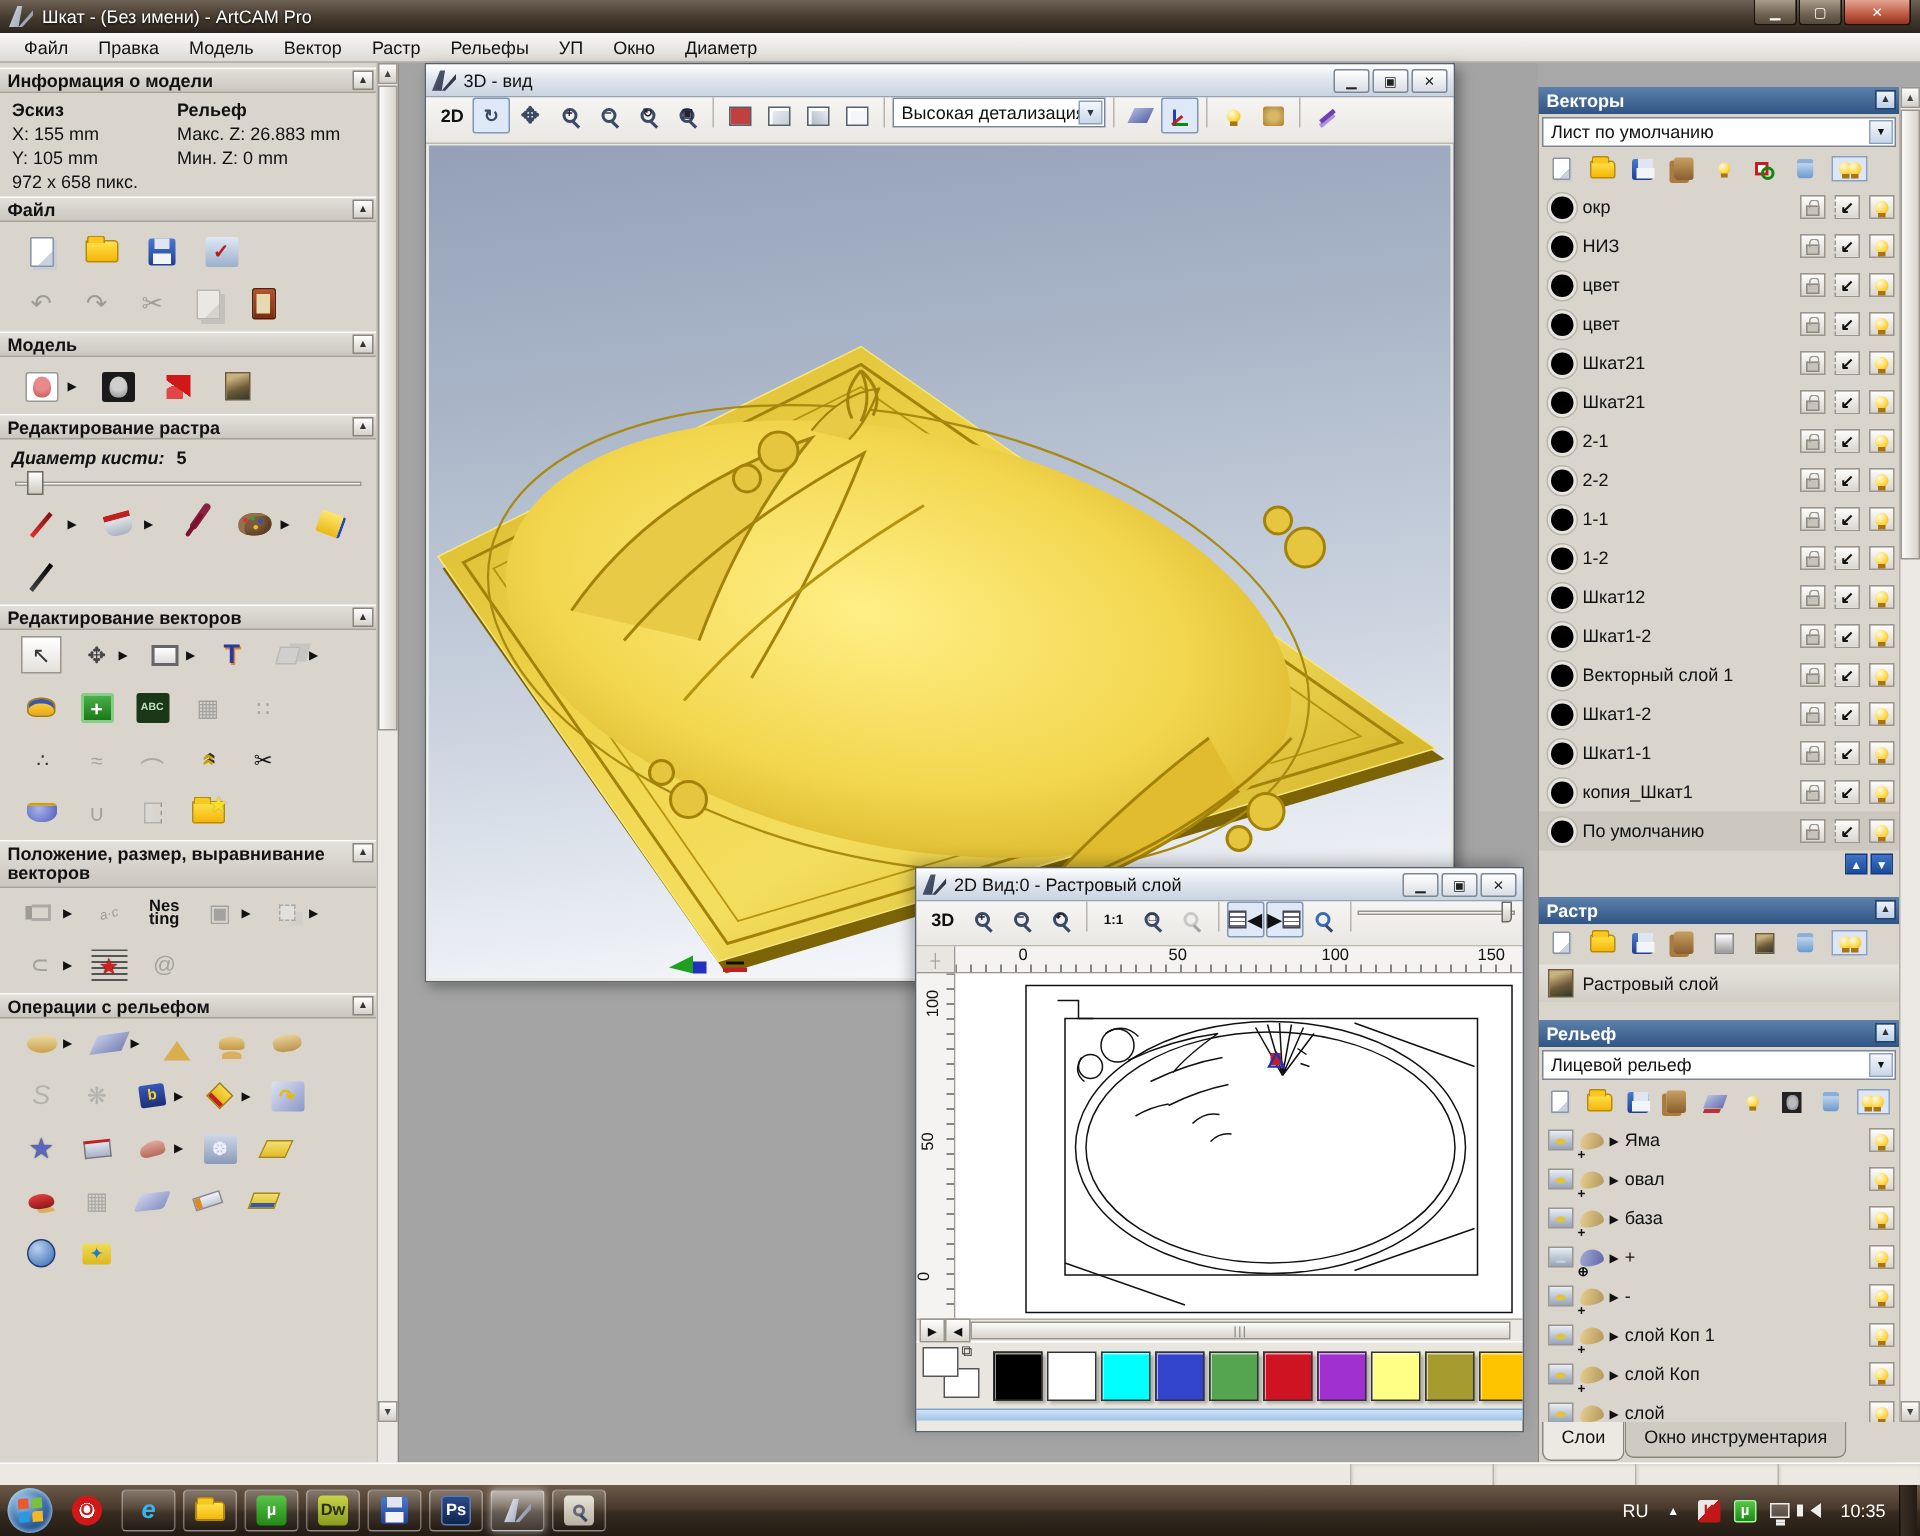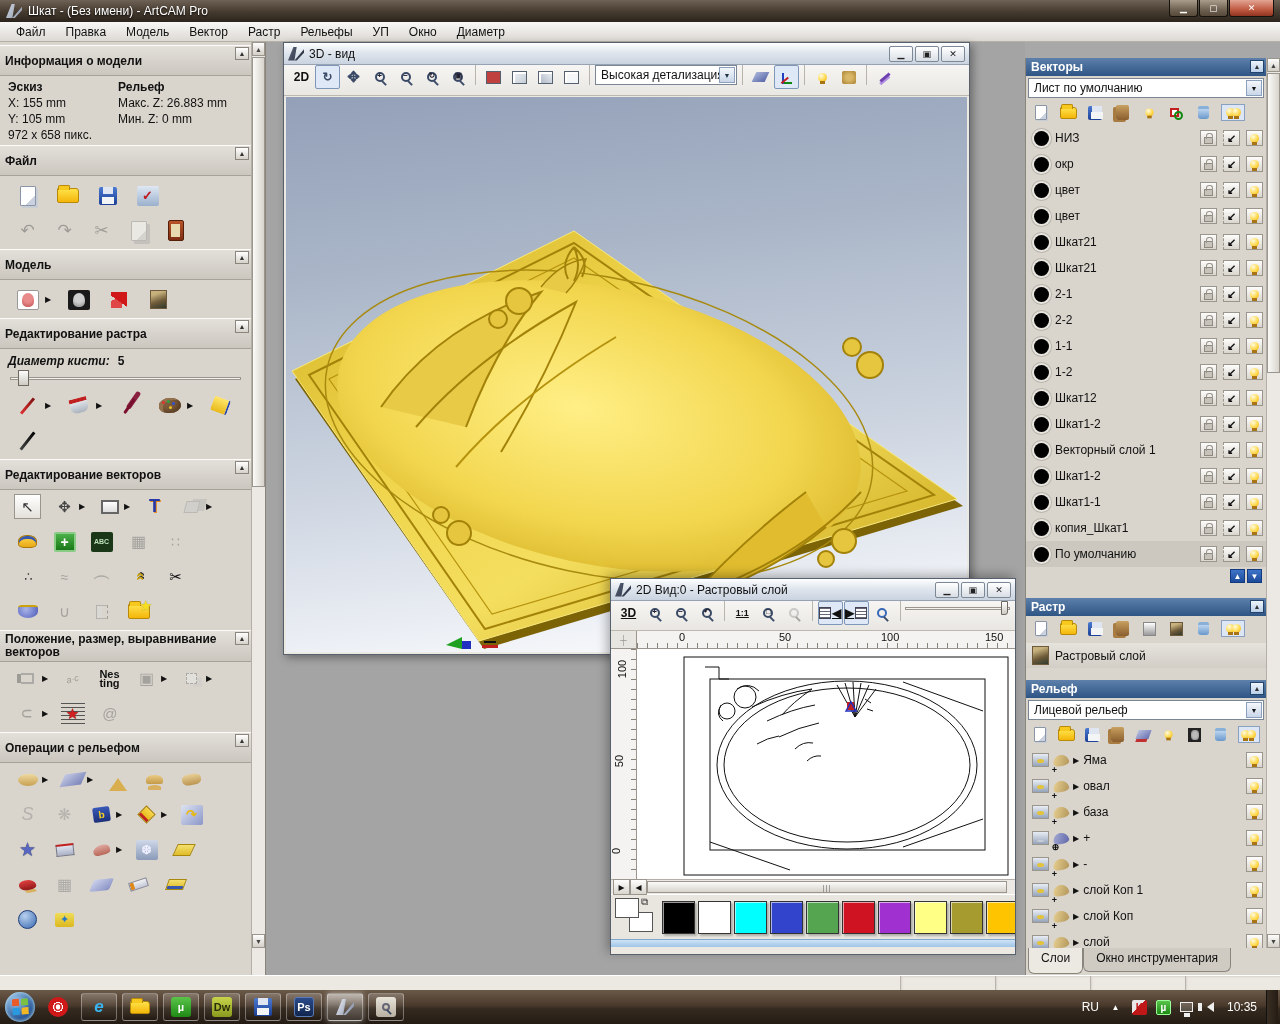--- a/index.html
+++ b/index.html
@@ -16,21 +16,21 @@
   .capbtn{width:29px;height:17px;border:1px solid #16120d;border-top:none;border-radius:0 0 3px 3px;
     background:linear-gradient(#a99c8a,#6f6252 60%,#57493a);color:#fff;font-size:9px;display:flex;align-items:center;justify-content:center;}
   .capbtn.close{width:45px;background:linear-gradient(#e2a493,#c05a41 60%,#8f3421);}
 
   
   .menubar{position:absolute;left:0;top:22px;right:0;height:20px;background:linear-gradient(#f9f8f7,#dcd9d3);
     border-bottom:1px solid #b4b0a8;display:flex;align-items:center;padding-left:6px;}
   .menu-item{padding:2px 10px;}
 
   
-  .hdr{height:31px;background:linear-gradient(#e3e0da,#cbc7bf);border-top:1px solid #fcfbf9;border-bottom:1px solid #a6a29a;
+  .hdr{height:17px;background:linear-gradient(#e3e0da,#cbc7bf);border-top:1px solid #fcfbf9;border-bottom:1px solid #a6a29a;
     font-weight:bold;display:flex;align-items:center;padding:0 5px;position:relative;}
   .roll{position:absolute;right:2px;top:1px;width:14px;height:13px;border:1px solid #8a867e;background:linear-gradient(#fff,#d6d2ca);
     font-size:7px;display:flex;align-items:center;justify-content:center;color:#333;}
   .vscroll{position:absolute;top:0;right:0;width:14px;bottom:0;background:#ece9e4;border-left:1px solid #b4b0a8;}
   .sbtn{position:absolute;left:0;width:13px;height:14px;border:1px solid #9a968e;background:linear-gradient(#fdfdfc,#d4d0c8);
     font-size:7px;color:#444;display:flex;align-items:center;justify-content:center;}
   .sthumb{position:absolute;left:0;width:13px;border:1px solid #9a968e;background:linear-gradient(90deg,#fafaf8,#d8d4cc);}
 
   
   .assistant{position:absolute;left:0;top:42px;width:266px;bottom:49px;background:#d9d5cd;border-right:1px solid #89857d;}
@@ -620,21 +620,21 @@
     <div class="win" style="left:344px;top:536px;width:406px;height:377px;box-shadow:-3px -3px 10px rgba(0,0,0,.3);">
       <div class="win-title">
         <span class="acam-ico" style="background:linear-gradient(120deg,#5a6478,#242c3c);"></span>
         <span>2D Вид:0 - Растровый слой</span>
         <span class="wbtns">
           <span class="wbtn">▁</span>
           <span class="wbtn">▣</span>
           <span class="wbtn">✕</span>
         </span>
       </div>
-      <div class="toolbar" style="height:30px;text-decoration:underline;">
+      <div class="toolbar" style="height:30px;">
         <span class="tbtn">3D</span>
         <span class="tbtn">
             <span class="mag">
               <i>+</i>
             </span>
           </span>
         <span class="tbtn">
             <span class="mag">
               <i>−</i>
             </span>
@@ -769,34 +769,34 @@
             <span style="width:11px;height:13px;background:linear-gradient(#bcd4ee,#6898cc);border-radius:2px 2px 3px 3px;border-top:3px solid #88b0d8;"></span>
           </span>
         <span class="mi pressedmi">
             <span class="bulb"></span>
             <span class="bulb" style="margin-left:-3px;"></span>
           </span>
       </div>
       <div>
         <div class="vrow">
             <span class="vsw"></span>
+            <span class="vname">окр</span>
+            <span class="rb">
+              <span class="lk"></span>
+            </span>
+            <span class="rb dashl">
+              <span class="di"></span>
+            </span>
+            <span class="rb">
+              <span class="bulb"></span>
+            </span>
+          </div>
+          <div class="vrow">
+            <span class="vsw"></span>
             <span class="vname">НИЗ</span>
-            <span class="rb">
-              <span class="lk"></span>
-            </span>
-            <span class="rb dashl">
-              <span class="di"></span>
-            </span>
-            <span class="rb">
-              <span class="bulb"></span>
-            </span>
-          </div>
-          <div class="vrow">
-            <span class="vsw"></span>
-            <span class="vname">окр</span>
             <span class="rb">
               <span class="lk"></span>
             </span>
             <span class="rb dashl">
               <span class="di"></span>
             </span>
             <span class="rb">
               <span class="bulb"></span>
             </span>
           </div>

